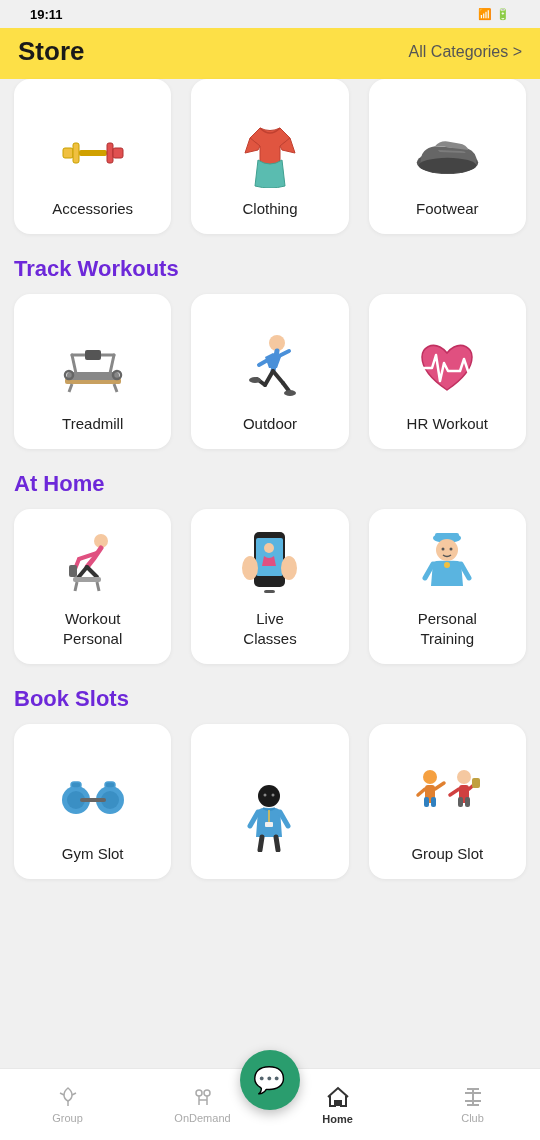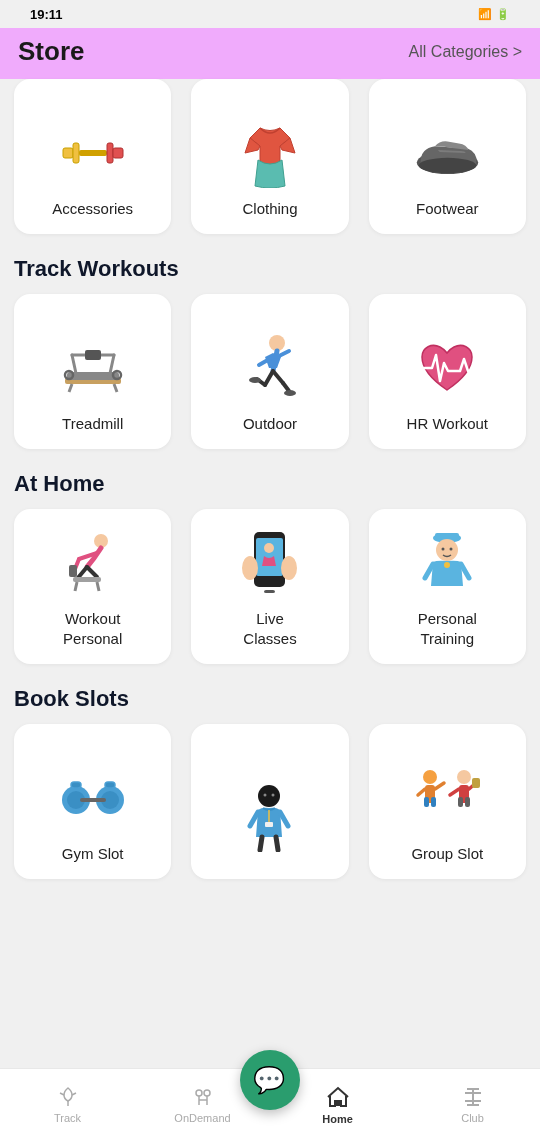--- a/index.html
+++ b/index.html
@@ -25,39 +25,39 @@
     }
     .status-time { font-weight: 700; font-size: 13px; }
     .status-icons { display: flex; gap: 4px; align-items: center; font-size: 11px; }
 
     
     .page-header {
       display: flex;
       justify-content: space-between;
       align-items: center;
       padding: 8px 18px 12px;
-      background: #f0abfc;
+      background: #fde047;
     }
     .page-title {
       font-size: 26px;
       font-weight: 700;
       color: #1a1a1a;
     }
     .all-categories-link {
       font-size: 16px;
       color: #555;
       cursor: pointer;
     }
 
     
     .section { padding: 0 14px 10px; }
     .section-title {
       font-size: 22px;
       font-weight: 700;
-      color: #0f172a;
+      color: #6d28d9;
       margin-bottom: 12px;
       margin-top: 12px;
     }
 
     
     .cards-row {
       display: flex;
       gap: 20px;
       justify-content: space-between;
     }
@@ -450,21 +450,21 @@
 
   <div class="nav-item">
     <span class="nav-icon">
       <svg width="24" height="24" viewBox="0 0 24 24" fill="none">
         <path d="M12 3 Q8 6 8 10 Q8 14 12 16 Q16 14 16 10 Q16 6 12 3 Z" stroke="#aaa" stroke-width="1.5" fill="none"></path>
         <line x1="12" y1="16" x2="12" y2="21" stroke="#aaa" stroke-width="1.5"></line>
         <line x1="8" y1="10" x2="4" y2="8" stroke="#aaa" stroke-width="1.5"></line>
         <line x1="16" y1="10" x2="20" y2="8" stroke="#aaa" stroke-width="1.5"></line>
       </svg>
     </span>
-    <span class="nav-label">Track</span>
+    <span class="nav-label">Group</span>
   </div>
 
   <div class="nav-item">
     <span class="nav-icon">
       <svg width="24" height="24" viewBox="0 0 24 24" fill="none">
         <circle cx="8" cy="8" r="3" stroke="#aaa" stroke-width="1.5"></circle>
         <circle cx="16" cy="8" r="3" stroke="#aaa" stroke-width="1.5"></circle>
         <line x1="8" y1="11" x2="8" y2="20" stroke="#aaa" stroke-width="1.5"></line>
         <line x1="16" y1="11" x2="16" y2="20" stroke="#aaa" stroke-width="1.5"></line>
         <line x1="8" y1="15" x2="16" y2="15" stroke="#aaa" stroke-width="1.5"></line>

